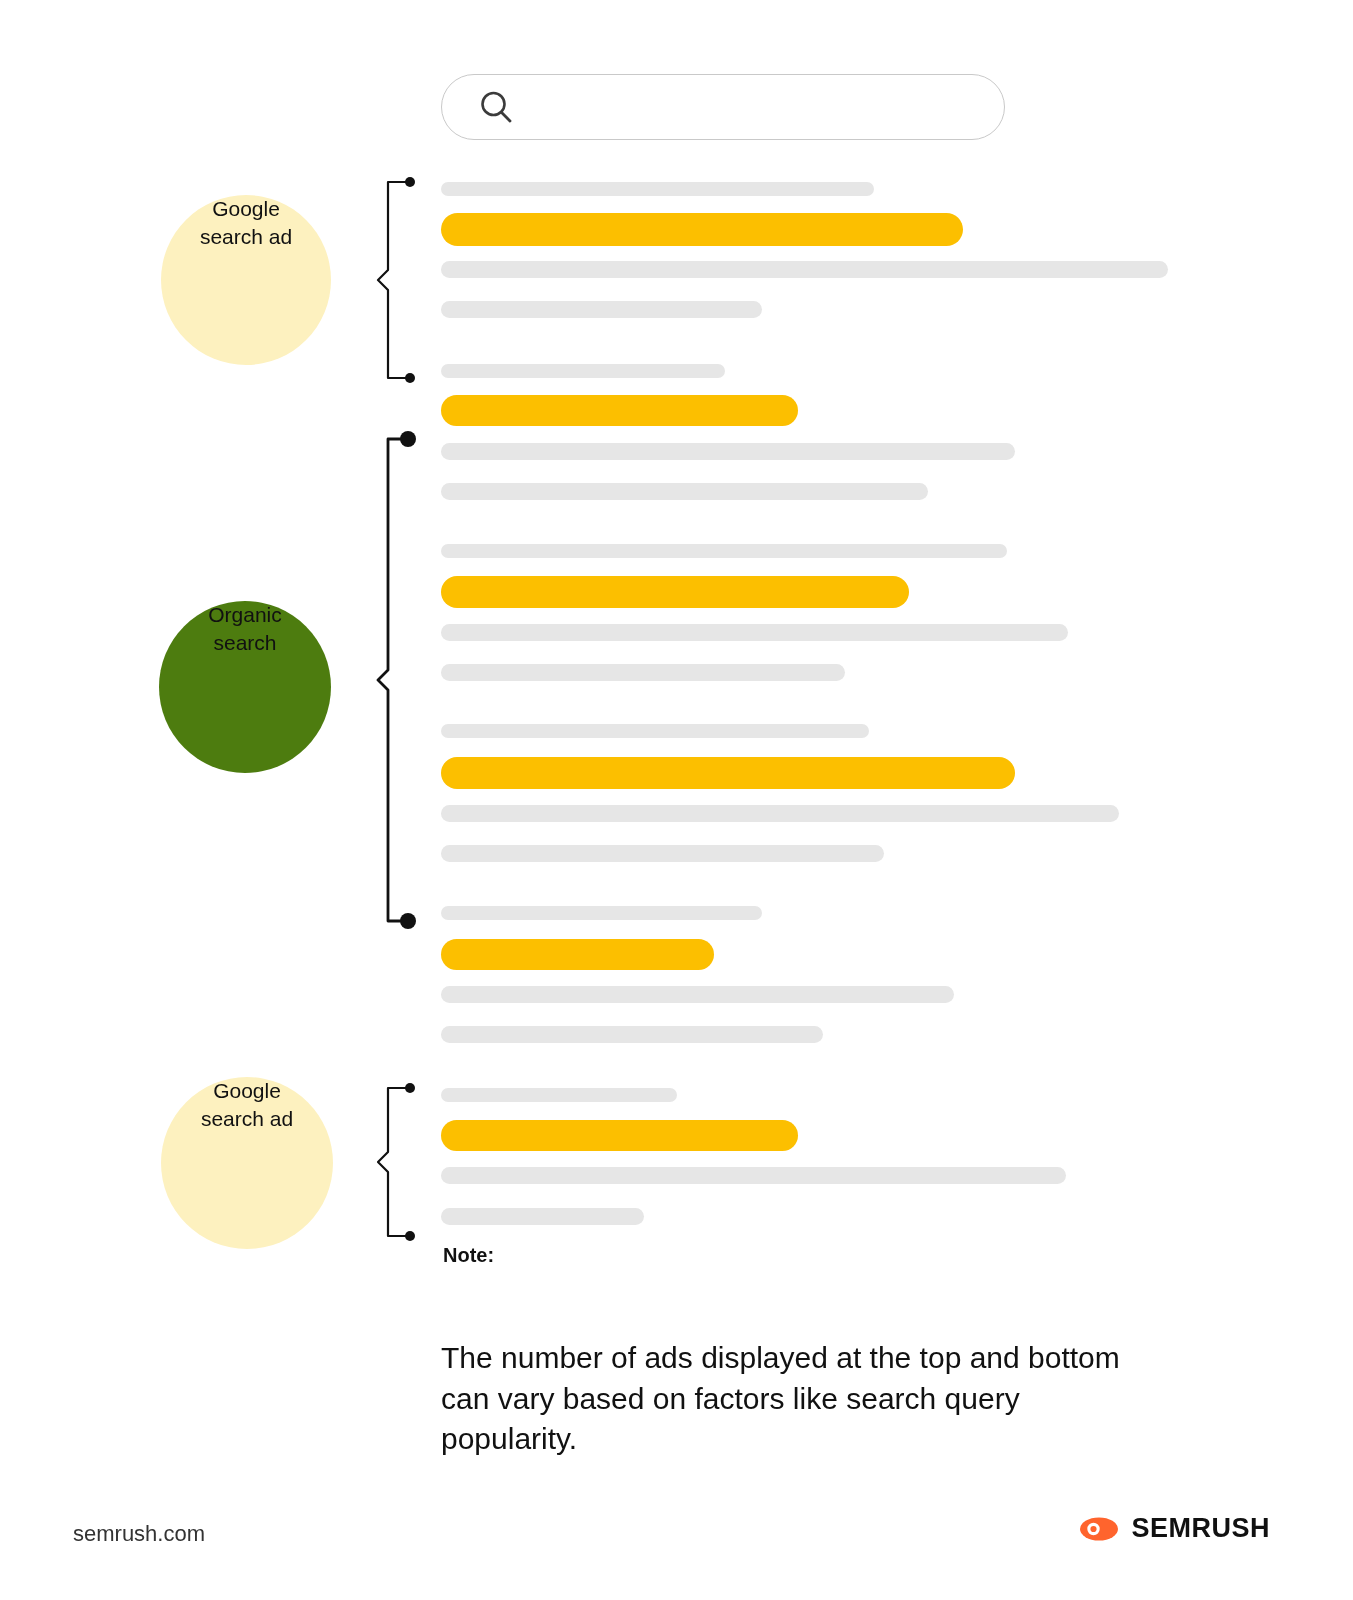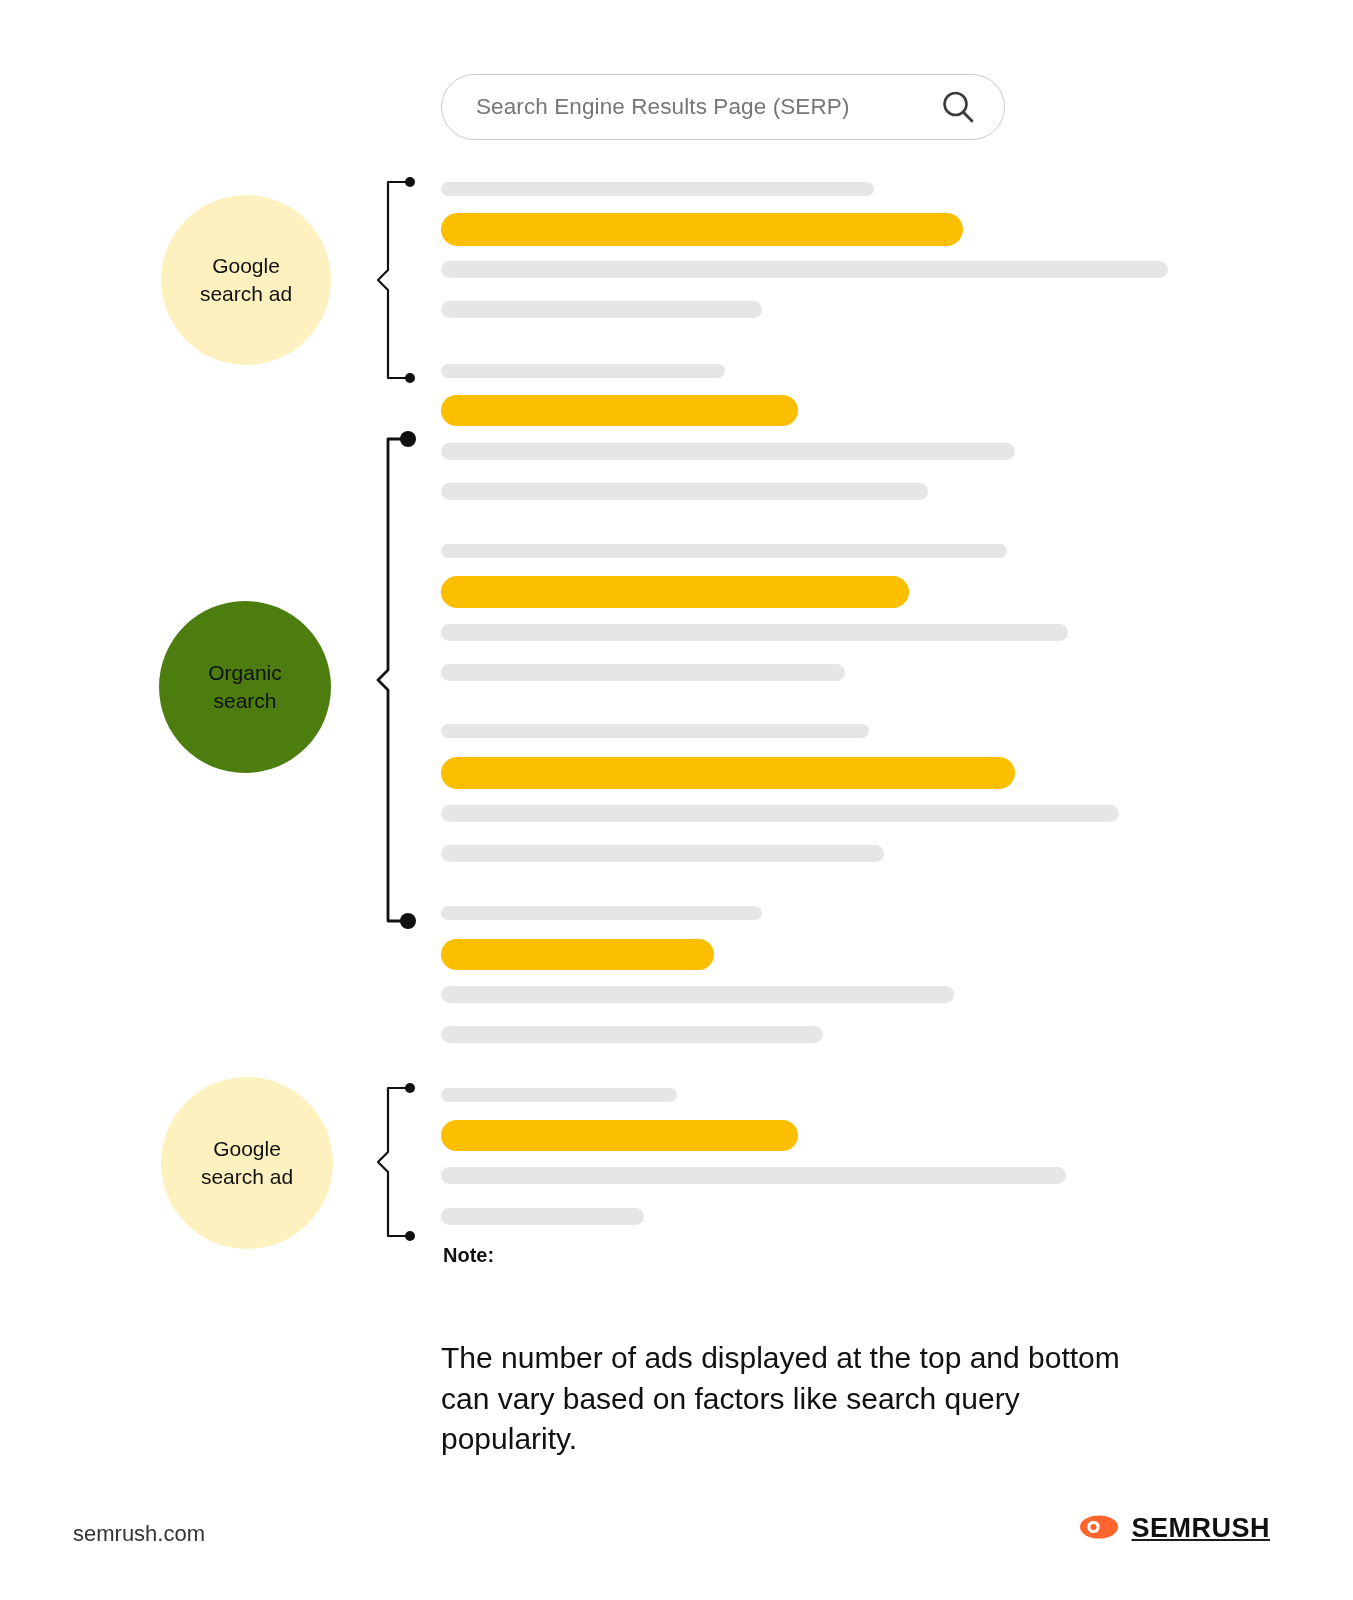--- a/index.html
+++ b/index.html
@@ -46,21 +46,20 @@
     border-radius: 12px;
     background: #e6e6e6;
   }
   .line.gold { background: #fcbf00; }
 
   
   .bubble {
     position: absolute;
     border-radius: 50%;
     display: flex;
-    align-items: center;
     justify-content: center;
     text-align: center;
     line-height: 1.35;
     font-size: 21px;
     color: #111111;
   }
   .bubble.yellow { background: #fdf1bf; }
   .bubble.green  { background: #4d7c0f; }
   .bubble span { display: block; }
 
@@ -92,37 +91,35 @@
     left: 73px;
     top: 1521px;
     font-size: 22px;
     color: #333;
   }
   .logo {
     position: absolute;
     right: 83px;
     top: 1513px;
     display: flex;
-    align-items: flex-start;
+    align-items: center;
     gap: 11px;
-    text-decoration: underline;
   }
   .logo-mark { display: block; }
   .logo-text {
     font-size: 27px;
     font-weight: bold;
     letter-spacing: 0.5px;
     color: #111;
   }
 </style>
 </head>
 <body>
 
 <div class="searchbar">
-  <div class="placeholder">Search Engine Results Page (SERP)</div>
   <div class="search-icon">
     <svg width="40" height="40" viewBox="0 0 40 40" aria-hidden="true">
       <circle cx="17.5" cy="17" r="11" fill="none" stroke="#3b3b3b" stroke-width="2.6"></circle>
       <line x1="25.6" y1="25.4" x2="34" y2="34" stroke="#3b3b3b" stroke-width="2.8" stroke-linecap="round"></line>
     </svg>
   </div>
 </div>
 
 <div id="serp-rows">
     <div class="line" style="left: 441px; top: 182px; width: 433px; height: 14px; border-radius: 7px;"></div>

